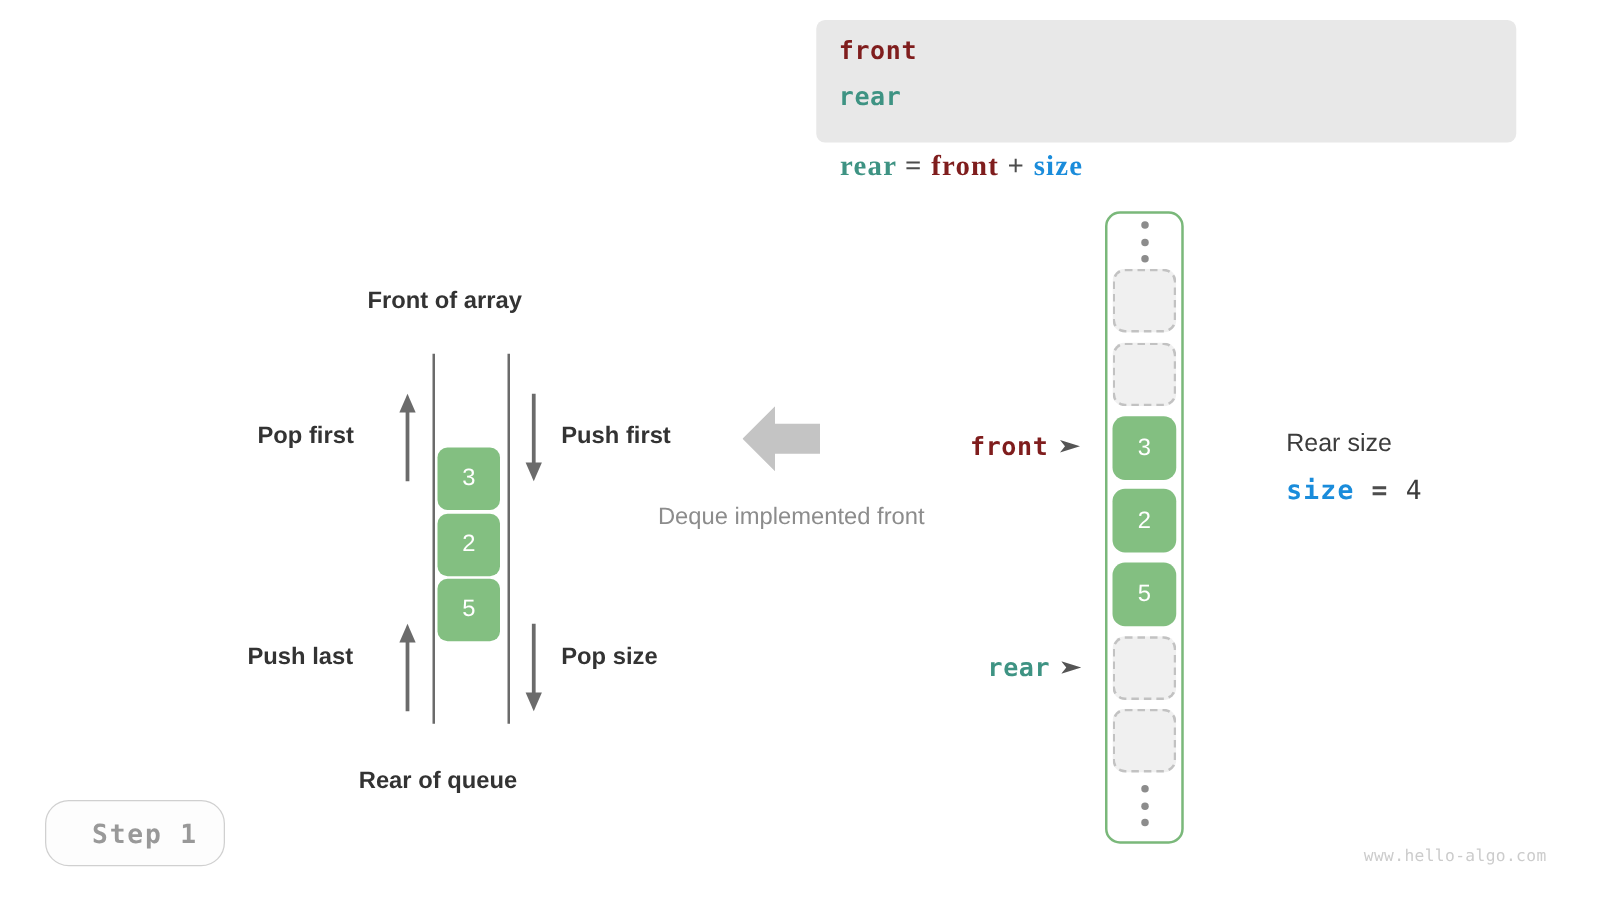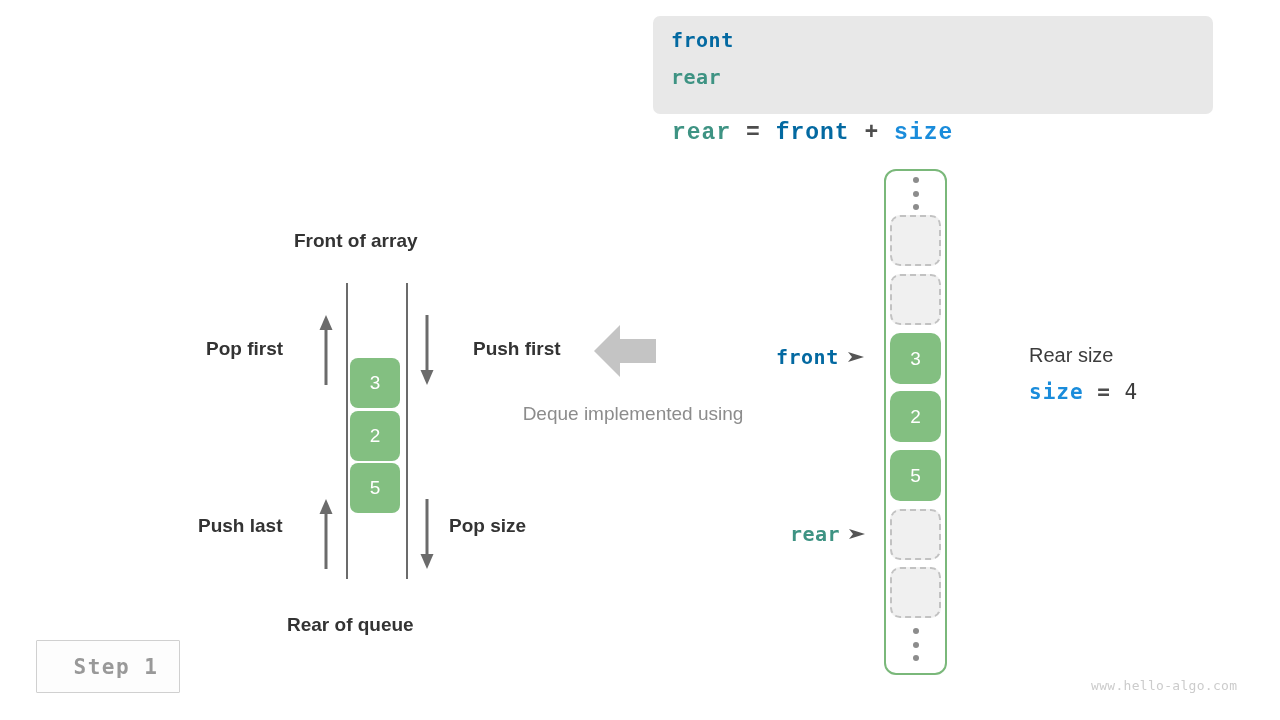--- a/index.html
+++ b/index.html
@@ -39,30 +39,30 @@
     font-weight: bold;
     font-size: 20px;
     letter-spacing: 0.5px;
   }
   .legend-text {
     font-family: "Liberation Sans", sans-serif;
     font-size: 20px;
     color: #3c3c3c;
     margin-left: 12px;
   }
-  .c-front { color: #0369a1; }
+  .c-front { color: #7f1d1d; }
   .c-rear  { color: #3e9383; }
   .c-size  { color: #1a8cdb; }
   .c-op    { color: #4d4d4d; }
 
   
   #formula {
     left: 672px;
     top: 120px;
-    font-family: Liberation Mono, monospace;
+    font-family: Liberation Serif, serif;
     font-weight: bold;
     font-size: 23px;
     letter-spacing: 1px;
     white-space: nowrap;
   }
 
   
   #front-of-queue-label {
     left: 294px;
     top: 230px;
@@ -105,21 +105,21 @@
   #deque-cell-2 { top: 463px; }
 
   
   .op-label {
     font-size: 19px;
     font-weight: bold;
     color: #333333;
     white-space: nowrap;
   }
   #pop-first-label  { left: 206px; top: 338px; }
-  #push-first-label { left: 449px; top: 338px; margin-left: 24px; }
+  #push-first-label { left: 449px; top: 338px; }
   #push-last-label  { left: 198px; top: 515px; }
   #pop-last-label   { left: 449px; top: 515px; }
 
   .thin-arrow { width: 20px; height: 74px; }
 
   #arrow-pop-first  { left: 316px; top: 313px; }
   #arrow-push-first { left: 417px; top: 313px; }
   #arrow-push-last  { left: 316px; top: 497px; }
   #arrow-pop-last   { left: 417px; top: 497px; }
 
@@ -220,21 +220,21 @@
   }
   #size-expr .num { color: #3c3c3c; font-weight: normal; }
 
   
   #step-badge {
     left: 36px;
     top: 640px;
     width: 144px;
     height: 53px;
     border: 1.5px solid #d0d0d0;
-    border-radius: 1px;
+    border-radius: 19px;
     box-sizing: border-box;
     display: flex;
     align-items: center;
     justify-content: center;
     font-family: "DejaVu Sans Mono", monospace;
     font-weight: bold;
     font-size: 21px;
     letter-spacing: 1.5px;
     color: #999999;
     background: #fdfdfd;
@@ -302,21 +302,21 @@
 <svg class="abs thin-arrow" id="arrow-pop-last" viewBox="0 0 20 74">
   <line x1="10" y1="2" x2="10" y2="60" stroke="#6b6b6b" stroke-width="3"></line>
   <polygon points="10,72 3.5,57 16.5,57" fill="#6b6b6b"></polygon>
 </svg>
 
 <svg class="abs" id="big-arrow" width="62" height="52" viewBox="0 0 62 52">
   <polygon points="0,26 26,0 26,14 62,14 62,38 26,38 26,52" fill="#c4c4c4"></polygon>
 </svg>
 
 <div class="abs" id="caption">
-  <div>Deque implemented using</div>
+  <div>Deque implemented front</div>
 </div>
 
 <div class="abs" id="array-container"></div>
 
 <div class="ellipsis" style="top:177px">
   <span></span>
     <span></span>
     <span></span>
 </div>
 

